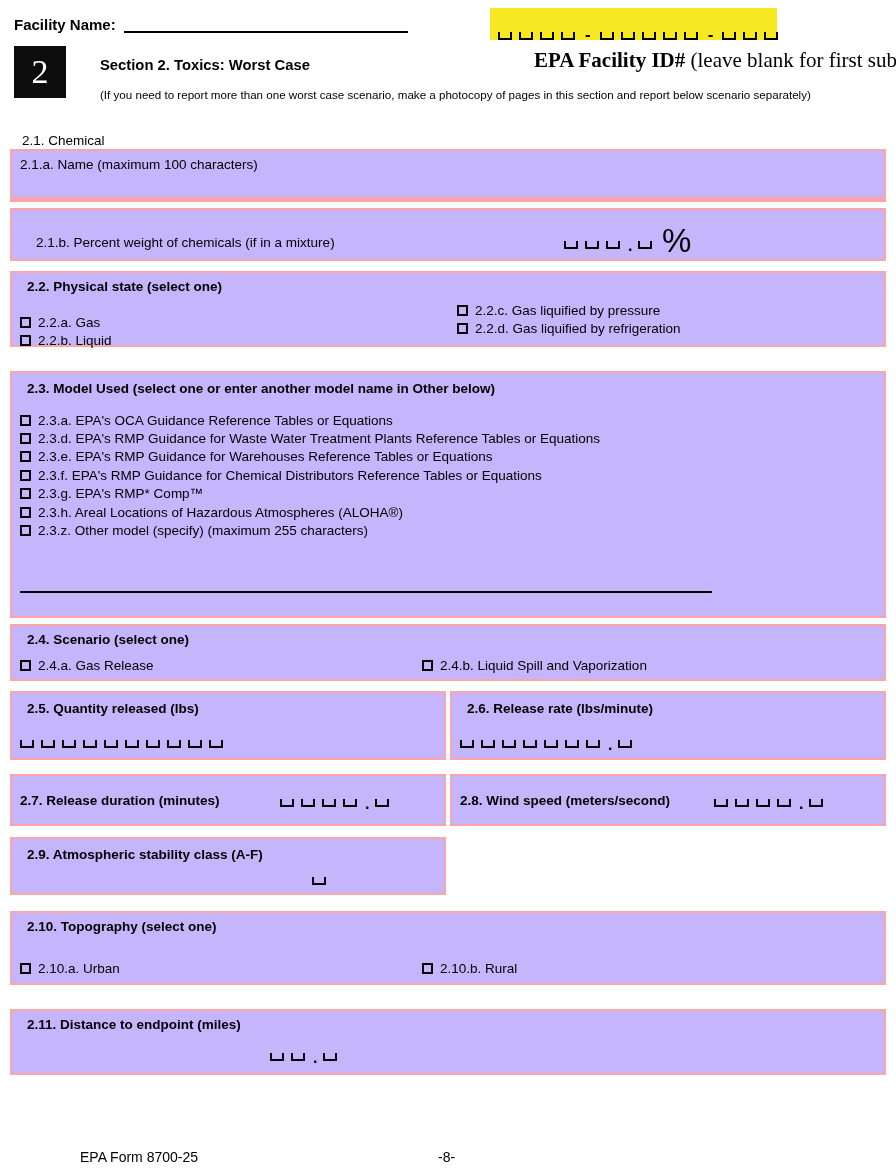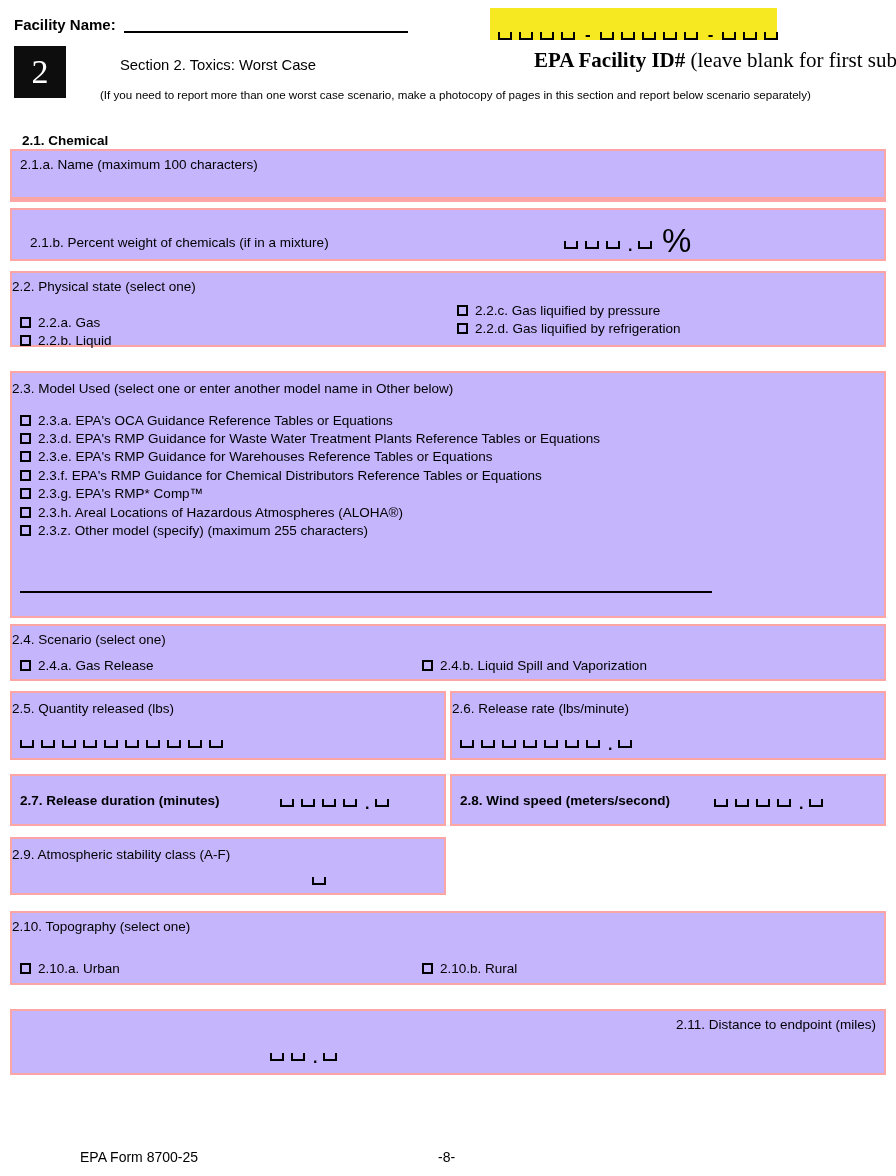--- a/index.html
+++ b/index.html
@@ -21,27 +21,27 @@
     background: var(--highlight, #f7e921);
     display: flex; align-items: center; padding: 0 8px;
   }
   .epa-id-label { position: absolute; left: 490px; top: 48px; font-family: "Liberation Serif", serif; font-size: 21px; white-space: nowrap; margin-left: 44px; }
 
   .section-badge {
     position: absolute; left: 14px; top: 46px; width: 52px; height: 52px;
     background: #0d0d0d; color: #fff; display: flex; align-items: center; justify-content: center;
     font-family: "Liberation Serif", serif; font-size: 34px;
   }
-  .section-title { position: absolute; left: 100px; top: 57px; font-weight: normal; font-size: 14.8px; margin-left: 20px; }
+  .section-title { position: absolute; left: 100px; top: 57px; font-weight: bold; font-size: 14.8px; }
   .section-note { position: absolute; left: 100px; top: 88px; font-size: 11.6px; white-space: nowrap; }
 
   
   .box { position: absolute; border: 2px solid #fca5a5; background: #c4b5fd; }
-  .box-title { font-weight: normal; padding: 7px 8px 0 0; font-size: 13.5px; }
-  .mini-title { position: absolute; left: 22px; top: 133px; font-weight: bold; }
+  .box-title { font-weight: bold; padding: 7px 8px 0 15px; font-size: 13.5px; }
+  .mini-title { position: absolute; left: 22px; top: 133px; font-weight: normal; }
 
   
   .opt { display: flex; align-items: center; height: 18px; white-space: nowrap; }
   .opt-23 { height: 18.4px; }
   .checkbox { width: 11px; height: 11px; border: 2px solid #000; margin-right: 7px; flex: none; }
 
   
   .comb { display: inline-flex; align-items: flex-end; }
   .cell { width: 14px; height: 8px; border: 2px solid #000; border-top: none; margin-right: 7px; flex: none; }
   .comb-dot { font-weight: bold; font-size: 16px; line-height: 7px; margin: 0 6px 0 1px; }
@@ -89,21 +89,21 @@
 <div class="section-note">(If you need to report more than one worst case scenario, make a photocopy of pages in this section and report below scenario separately)</div>
 
 <div class="mini-title">2.1. Chemical</div>
 
 <div class="box" style="left:10px; top:149px; width:876px; height:53px; border-bottom-width:5px;">
   <div style="padding:6px 8px 0 8px;">2.1.a.  Name (maximum 100 characters)</div>
   <div class="write-area"></div>
 </div>
 
 <div class="box" style="left:10px; top:208px; width:876px; height:53px;">
-  <div class="abs" style="left:18px; bottom:9px;">2.1.b.  Percent weight of chemicals (if in a mixture)</div>
+  <div class="abs" style="left:24px; bottom:9px;">2.1.b.  Percent weight of chemicals (if in a mixture)</div>
   <div class="comb abs" style="left:552px; bottom:10px;">
       <span class="cell"></span>
       <span class="cell"></span>
       <span class="cell"></span>
       <span class="comb-dot">.</span>
       <span class="cell"></span>
     </div>
   <div class="percent-sign">%</div>
 </div>
 
@@ -245,21 +245,21 @@
   <div class="opt abs" style="left:8px; top:46px;">
     <span class="checkbox"></span>
     <span>2.10.a. Urban</span>
   </div>
   <div class="opt abs" style="left:410px; top:46px;">
     <span class="checkbox"></span>
     <span>2.10.b. Rural</span>
   </div>
 </div>
 
-<div class="box" style="left:10px; top:1009px; width:876px; height:66px;text-align:right;">
+<div class="box" style="left:10px; top:1009px; width:876px; height:66px;">
   <div class="box-title" style="padding-top:6px;">2.11. Distance to endpoint (miles)</div>
   <div class="comb abs" style="left:258px; bottom:12px;">
       <span class="cell"></span>
       <span class="cell"></span>
       <span class="comb-dot">.</span>
       <span class="cell"></span>
     </div>
 </div>
 
 <div class="footer-text" style="left:80px;">EPA Form 8700-25</div>

